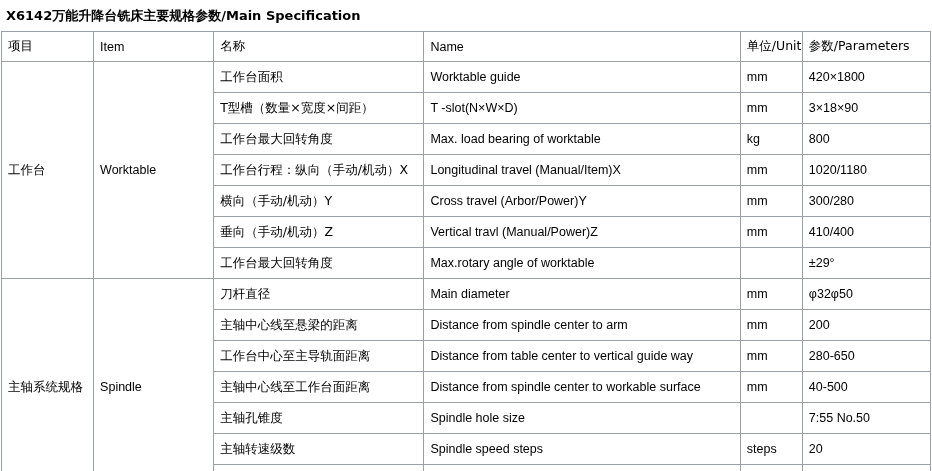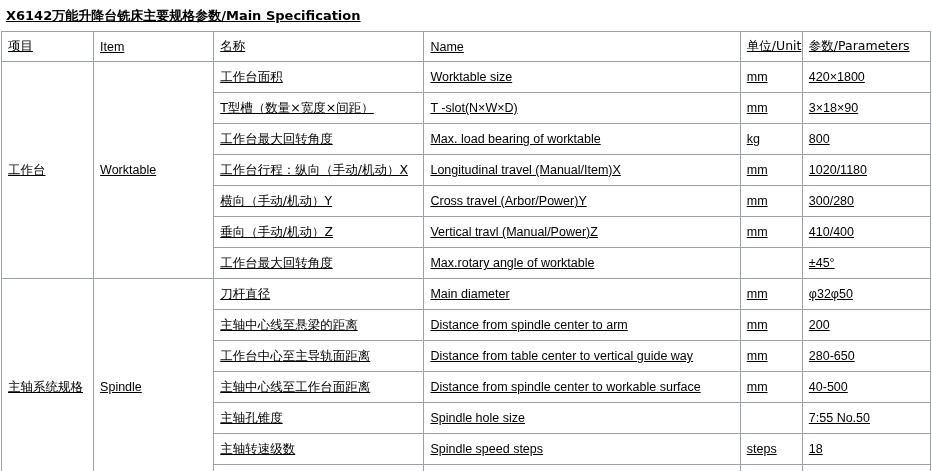--- a/index.html
+++ b/index.html
@@ -12,21 +12,20 @@
     height: 471px;
     font-family: "Liberation Sans", sans-serif;
     color: #000000;
     overflow: hidden;
   }
   .page {
     position: relative;
     width: 932px;
     height: 365px;
     box-sizing: border-box;
-    text-decoration: underline;
   }
   .doc-title {
     font-size: 13px;
     font-weight: bold;
     padding: 8px 0 7px 6px;
     line-height: 16px;
     white-space: nowrap;
   }
   table.spec {
     border-collapse: collapse;
@@ -86,21 +85,21 @@
         <th class="cn">单位/Unit</th>
         <th class="cn">参数/Parameters</th>
       </tr>
     </thead>
     <tbody>
 
       <tr>
         <td class="cn group-cell" rowspan="7">工作台</td>
         <td class="group-cell" rowspan="7">Worktable</td>
         <td class="cn indent-1">工作台面积</td>
-        <td>Worktable size</td>
+        <td>Worktable guide</td>
         <td>mm</td>
         <td>420×1800</td>
       </tr>
       <tr>
         <td class="cn indent-1">T型槽（数量×宽度×间距）</td>
         <td>T -slot(N×W×D)</td>
         <td>mm</td>
         <td>3×18×90</td>
       </tr>
       <tr>
@@ -124,21 +123,21 @@
       <tr>
         <td class="cn indent-2">垂向（手动/机动）Z</td>
         <td>Vertical travl (Manual/Power)Z</td>
         <td>mm</td>
         <td>410/400</td>
       </tr>
       <tr>
         <td class="cn indent-1">工作台最大回转角度</td>
         <td>Max.rotary angle of worktable</td>
         <td></td>
-        <td>±45°</td>
+        <td>±29°</td>
       </tr>
 
       <tr>
         <td class="cn group-cell" rowspan="7">主轴系统规格</td>
         <td class="group-cell" rowspan="7">Spindle</td>
         <td class="cn indent-2">刀杆直径</td>
         <td>Main diameter</td>
         <td>mm</td>
         <td>φ32φ50</td>
       </tr>
@@ -163,21 +162,21 @@
       <tr>
         <td class="cn indent-2">主轴孔锥度</td>
         <td> Spindle hole size</td>
         <td></td>
         <td>7:55 No.50</td>
       </tr>
       <tr>
         <td class="cn indent-2">主轴转速级数</td>
         <td> Spindle speed steps</td>
         <td>steps</td>
-        <td>18</td>
+        <td>20</td>
       </tr>
       <tr>
         <td class="cn indent-2">主轴变速范围</td>
         <td> Spindle speed range</td>
         <td>r/min</td>
         <td>30-1500</td>
       </tr>
     </tbody>
   </table>
 

